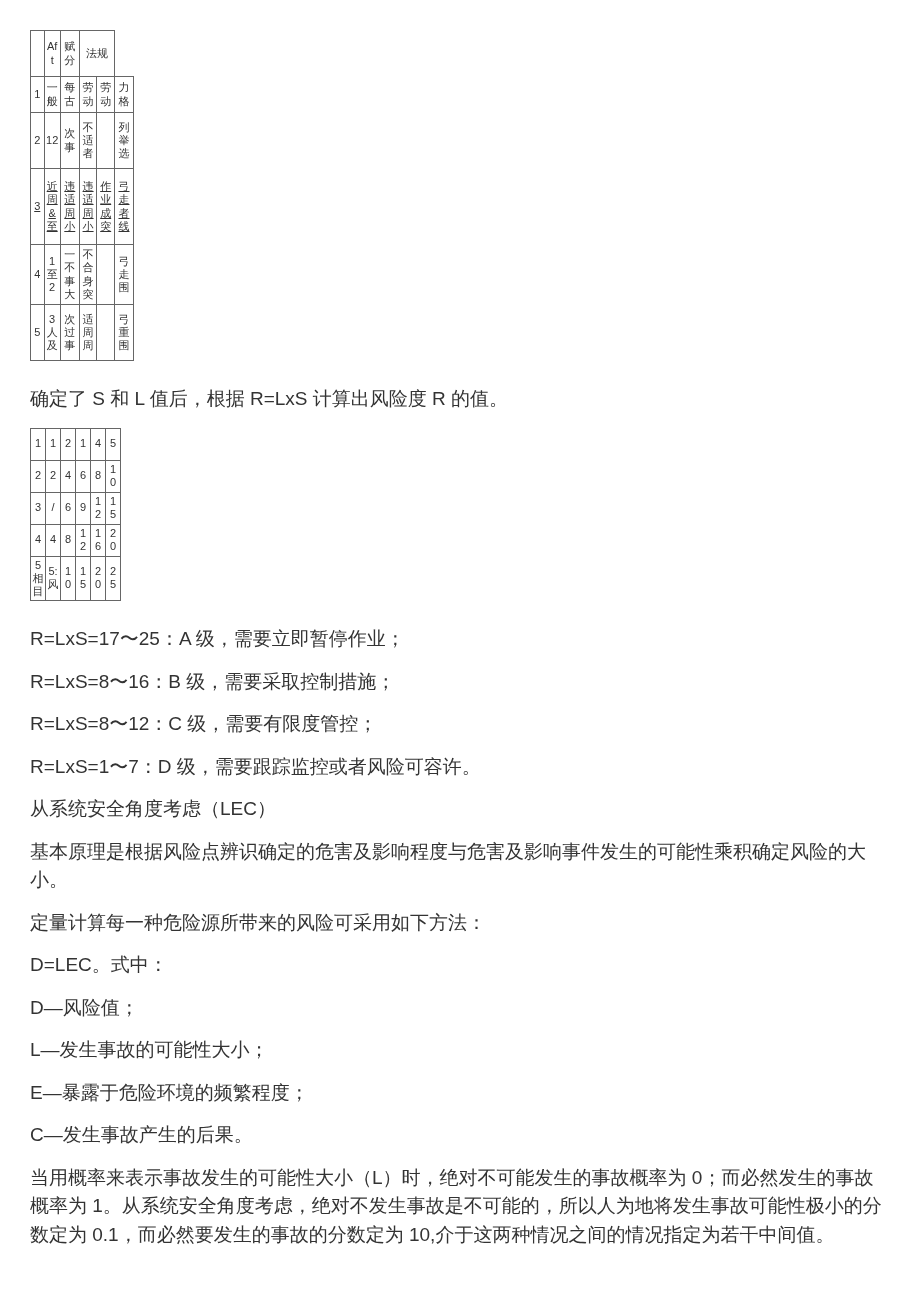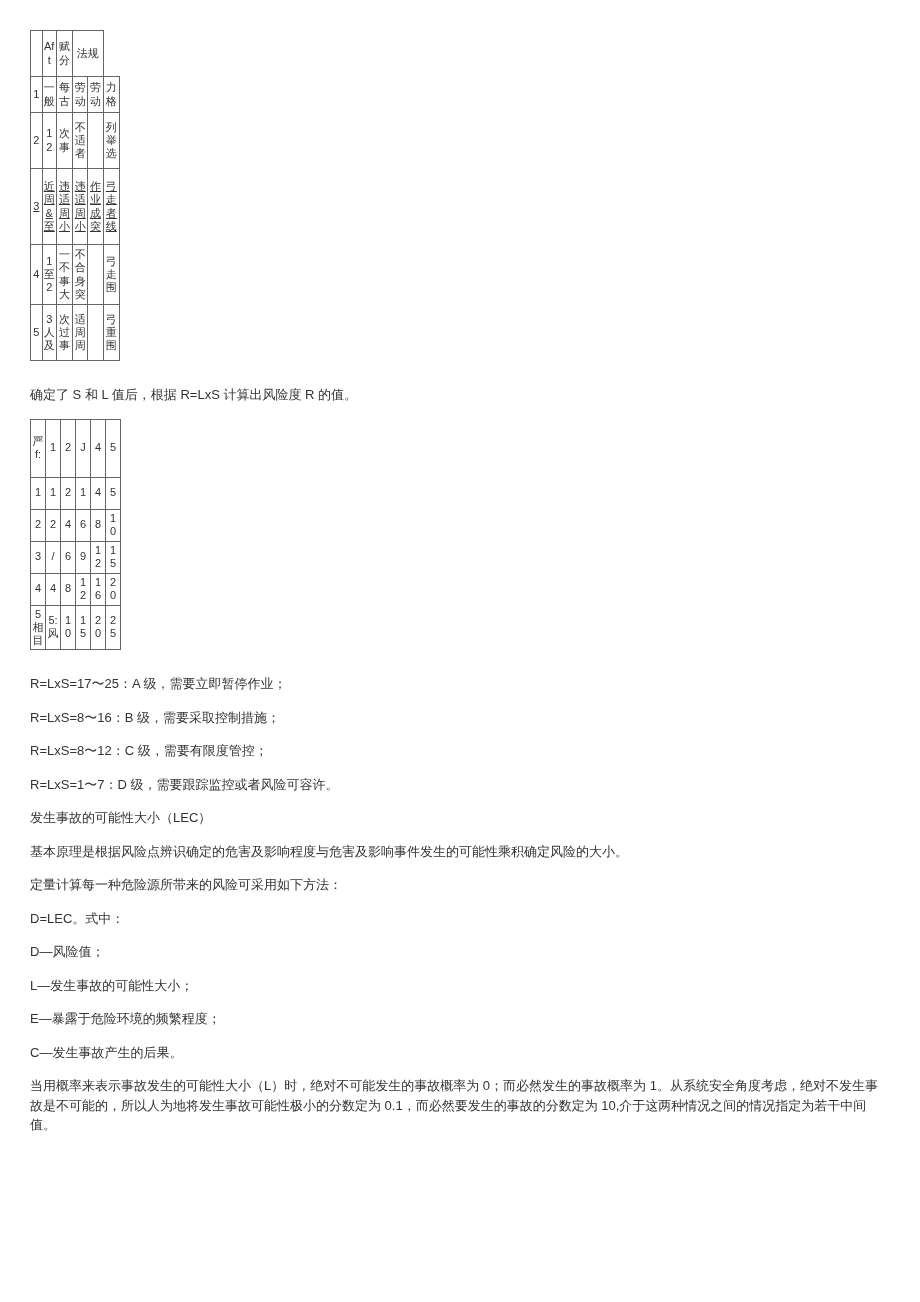--- a/index.html
+++ b/index.html
@@ -24,21 +24,21 @@
       border: 1px solid #666;
       padding: 2px 1px;
       text-align: center;
       vertical-align: middle;
       font-size: 11px;
       overflow: hidden;
       word-break: break-all;
       line-height: 1.2;
     }
     .table1 {
-      width: 90px;
+      width: 104px;
     }
     .table1 td {
       height: auto;
     }
     .table1 .col-head {
       width: 10px;
     }
     .table1 .col-a {
       width: 12px;
     }
@@ -82,21 +82,21 @@
       height: 32px;
     }
     .table2 tr.header td {
       height: 58px;
     }
     .table2 tr.footer td {
       height: 40px;
     }
     p {
       margin: 14px 0;
-      font-size: 13px;
+      font-size: 19px;
       line-height: 1.5;
     }
   </style>
 </head>
 <body>
 
 <table class="table1">
   <colgroup>
     <col class="col-head">
       <col class="col-a">
@@ -153,28 +153,20 @@
     <td></td>
     <td>弓重围</td>
   </tr>
 </tbody>
   </table>
 
 <p>确定了 S 和 L 值后，根据 R=LxS 计算出风险度 R 的值。</p>
 
 <table class="table2">
   <tbody>
-      <tr class="header">
-    <td>严f:</td>
-    <td>1</td>
-    <td>2</td>
-    <td>J</td>
-    <td>4</td>
-    <td>5</td>
-  </tr>
   <tr>
     <td>1</td>
     <td>1</td>
     <td>2</td>
     <td>1</td>
     <td>4</td>
     <td>5</td>
   </tr>
   <tr>
     <td>2</td>
@@ -208,21 +200,21 @@
     <td>20</td>
     <td>25</td>
   </tr>
 </tbody>
   </table>
 
 <p>R=LxS=17〜25：A 级，需要立即暂停作业；</p>
 <p>R=LxS=8〜16：B 级，需要采取控制措施；</p>
 <p>R=LxS=8〜12：C 级，需要有限度管控；</p>
 <p>R=LxS=1〜7：D 级，需要跟踪监控或者风险可容许。</p>
-<p>发生事故的可能性大小（LEC）</p>
+<p>从系统安全角度考虑（LEC）</p>
 <p>基本原理是根据风险点辨识确定的危害及影响程度与危害及影响事件发生的可能性乘积确定风险的大小。</p>
 <p>定量计算每一种危险源所带来的风险可采用如下方法：</p>
 <p>D=LEC。式中：</p>
 <p>D—风险值；</p>
 <p>L—发生事故的可能性大小；</p>
 <p>E—暴露于危险环境的频繁程度；</p>
 <p>C—发生事故产生的后果。</p>
 <p>当用概率来表示事故发生的可能性大小（L）时，绝对不可能发生的事故概率为 0；而必然发生的事故概率为 1。从系统安全角度考虑，绝对不发生事故是不可能的，所以人为地将发生事故可能性极小的分数定为 0.1，而必然要发生的事故的分数定为 10,介于这两种情况之间的情况指定为若干中间值。</p>
 
 </body></html>

